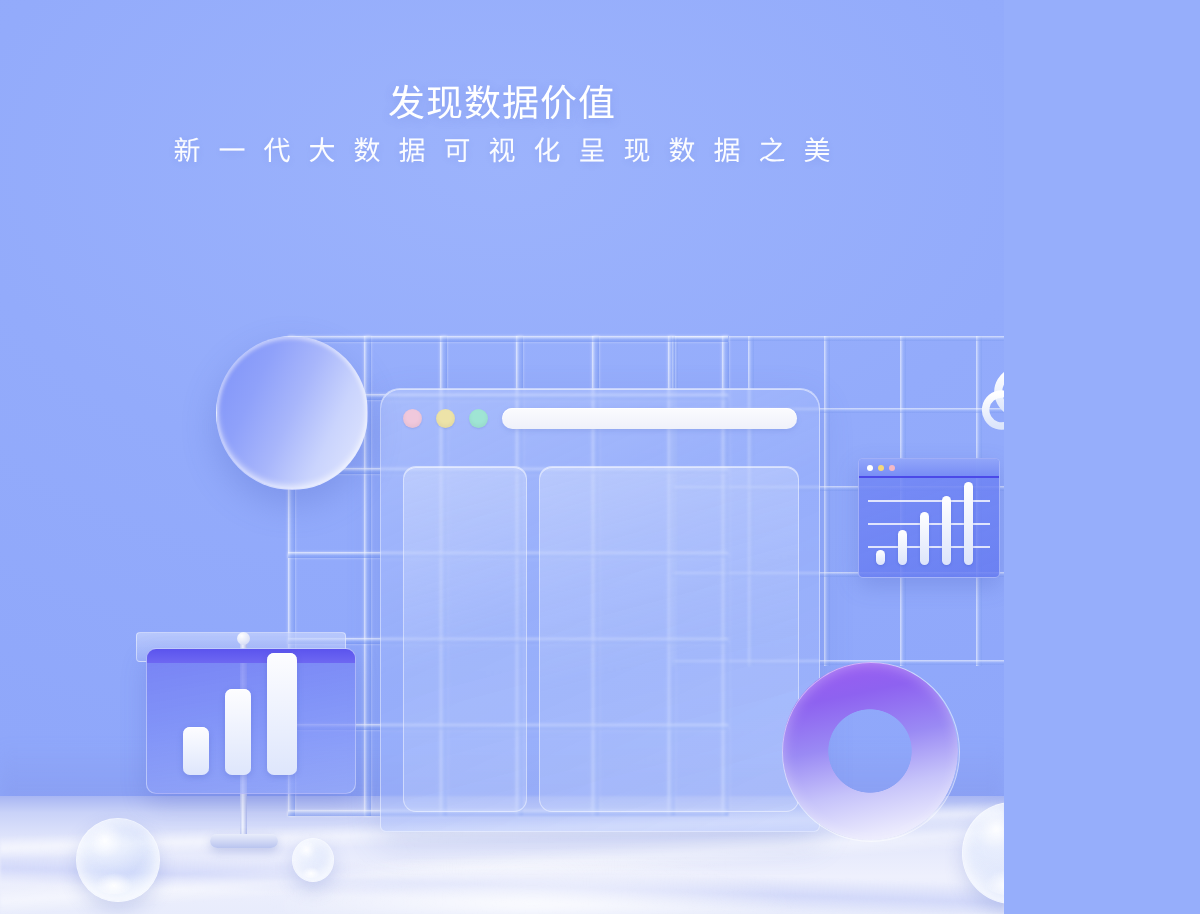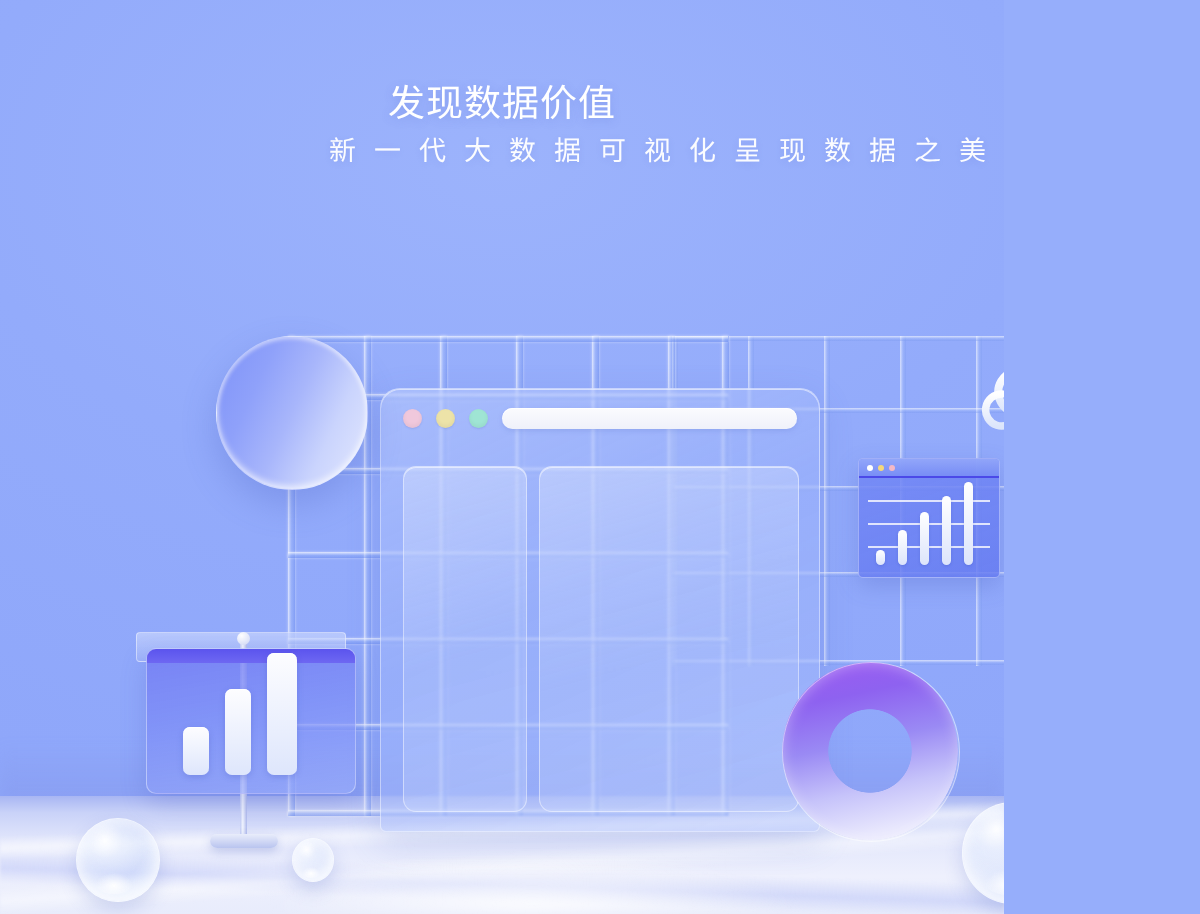--- a/index.html
+++ b/index.html
@@ -54,21 +54,20 @@
     margin-top:14px;
     font-size:101px;line-height:1.05;font-weight:900;letter-spacing:-1px;
     text-shadow:0 6px 22px rgba(70,92,195,.30);
   }
   .subtitle{
     margin-top:10px;
     font-size:27px;line-height:1.2;font-weight:400;letter-spacing:18px;
     padding-left:18px;
     color:#FFFFFF;opacity:.97;
     text-shadow:0 2px 8px rgba(80,100,200,.20);
-    text-align:right;
   }
 
   
   .grid{
     position:absolute;left:288px;top:336px;width:440px;height:480px;z-index:5;
   }
   .grid .v, .grid .h{position:absolute;background:rgba(200,215,255,.48);}
   .grid .v{
     width:7px;top:0;bottom:0;
     background:linear-gradient(90deg, rgba(255,255,255,.70), rgba(168,190,250,.42) 45%, rgba(120,150,240,.55));

